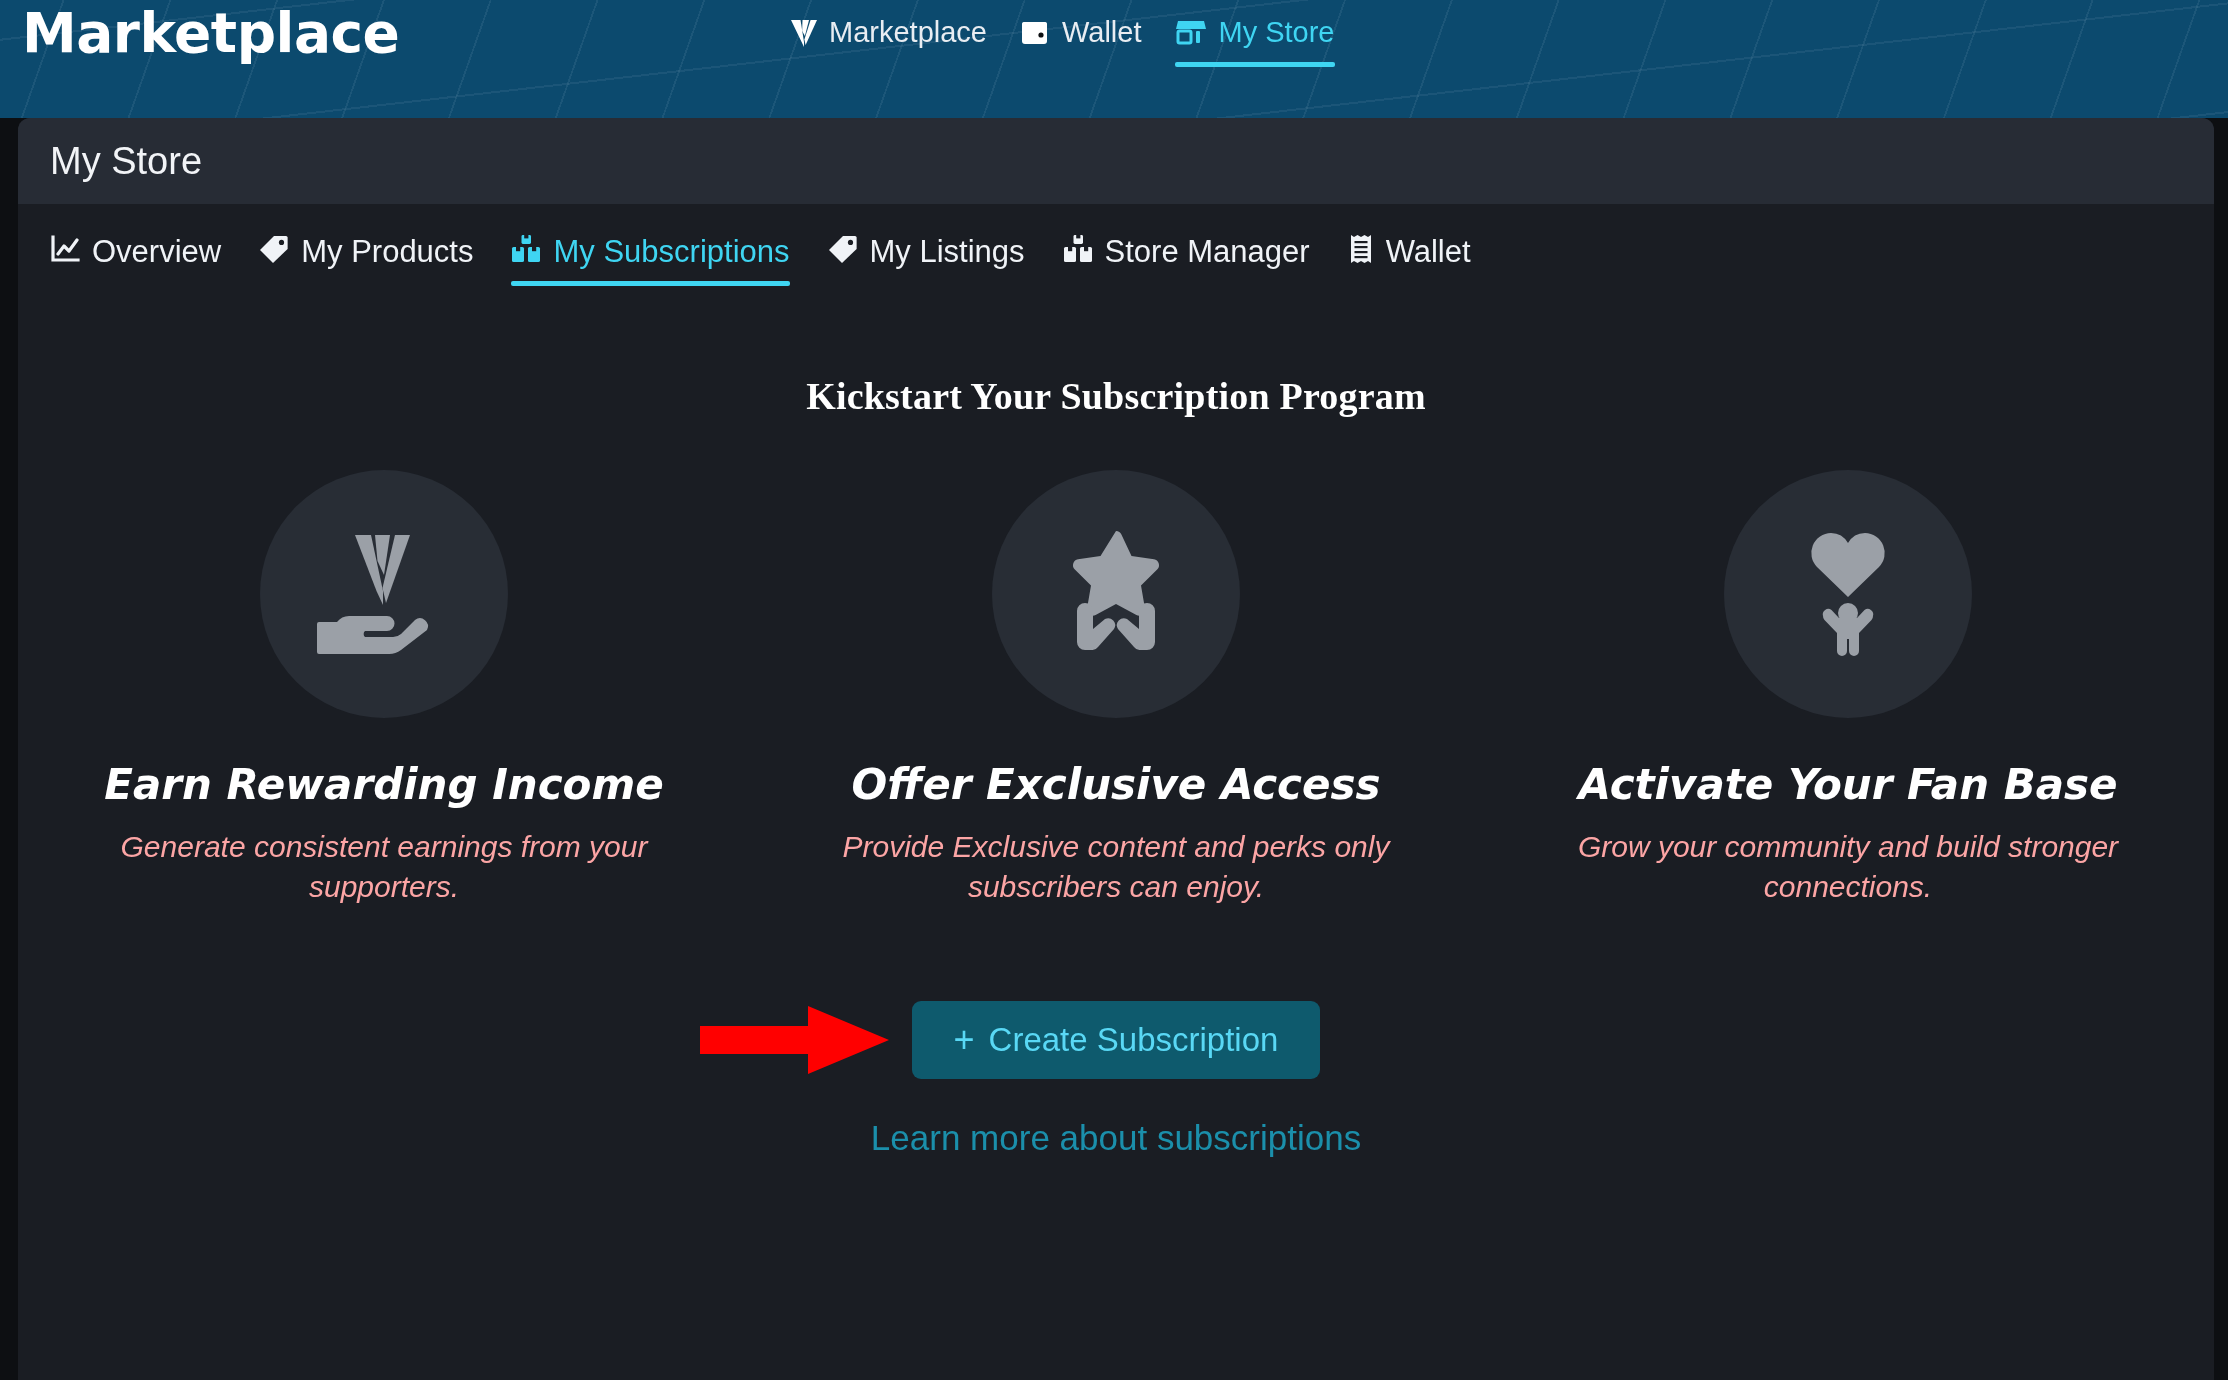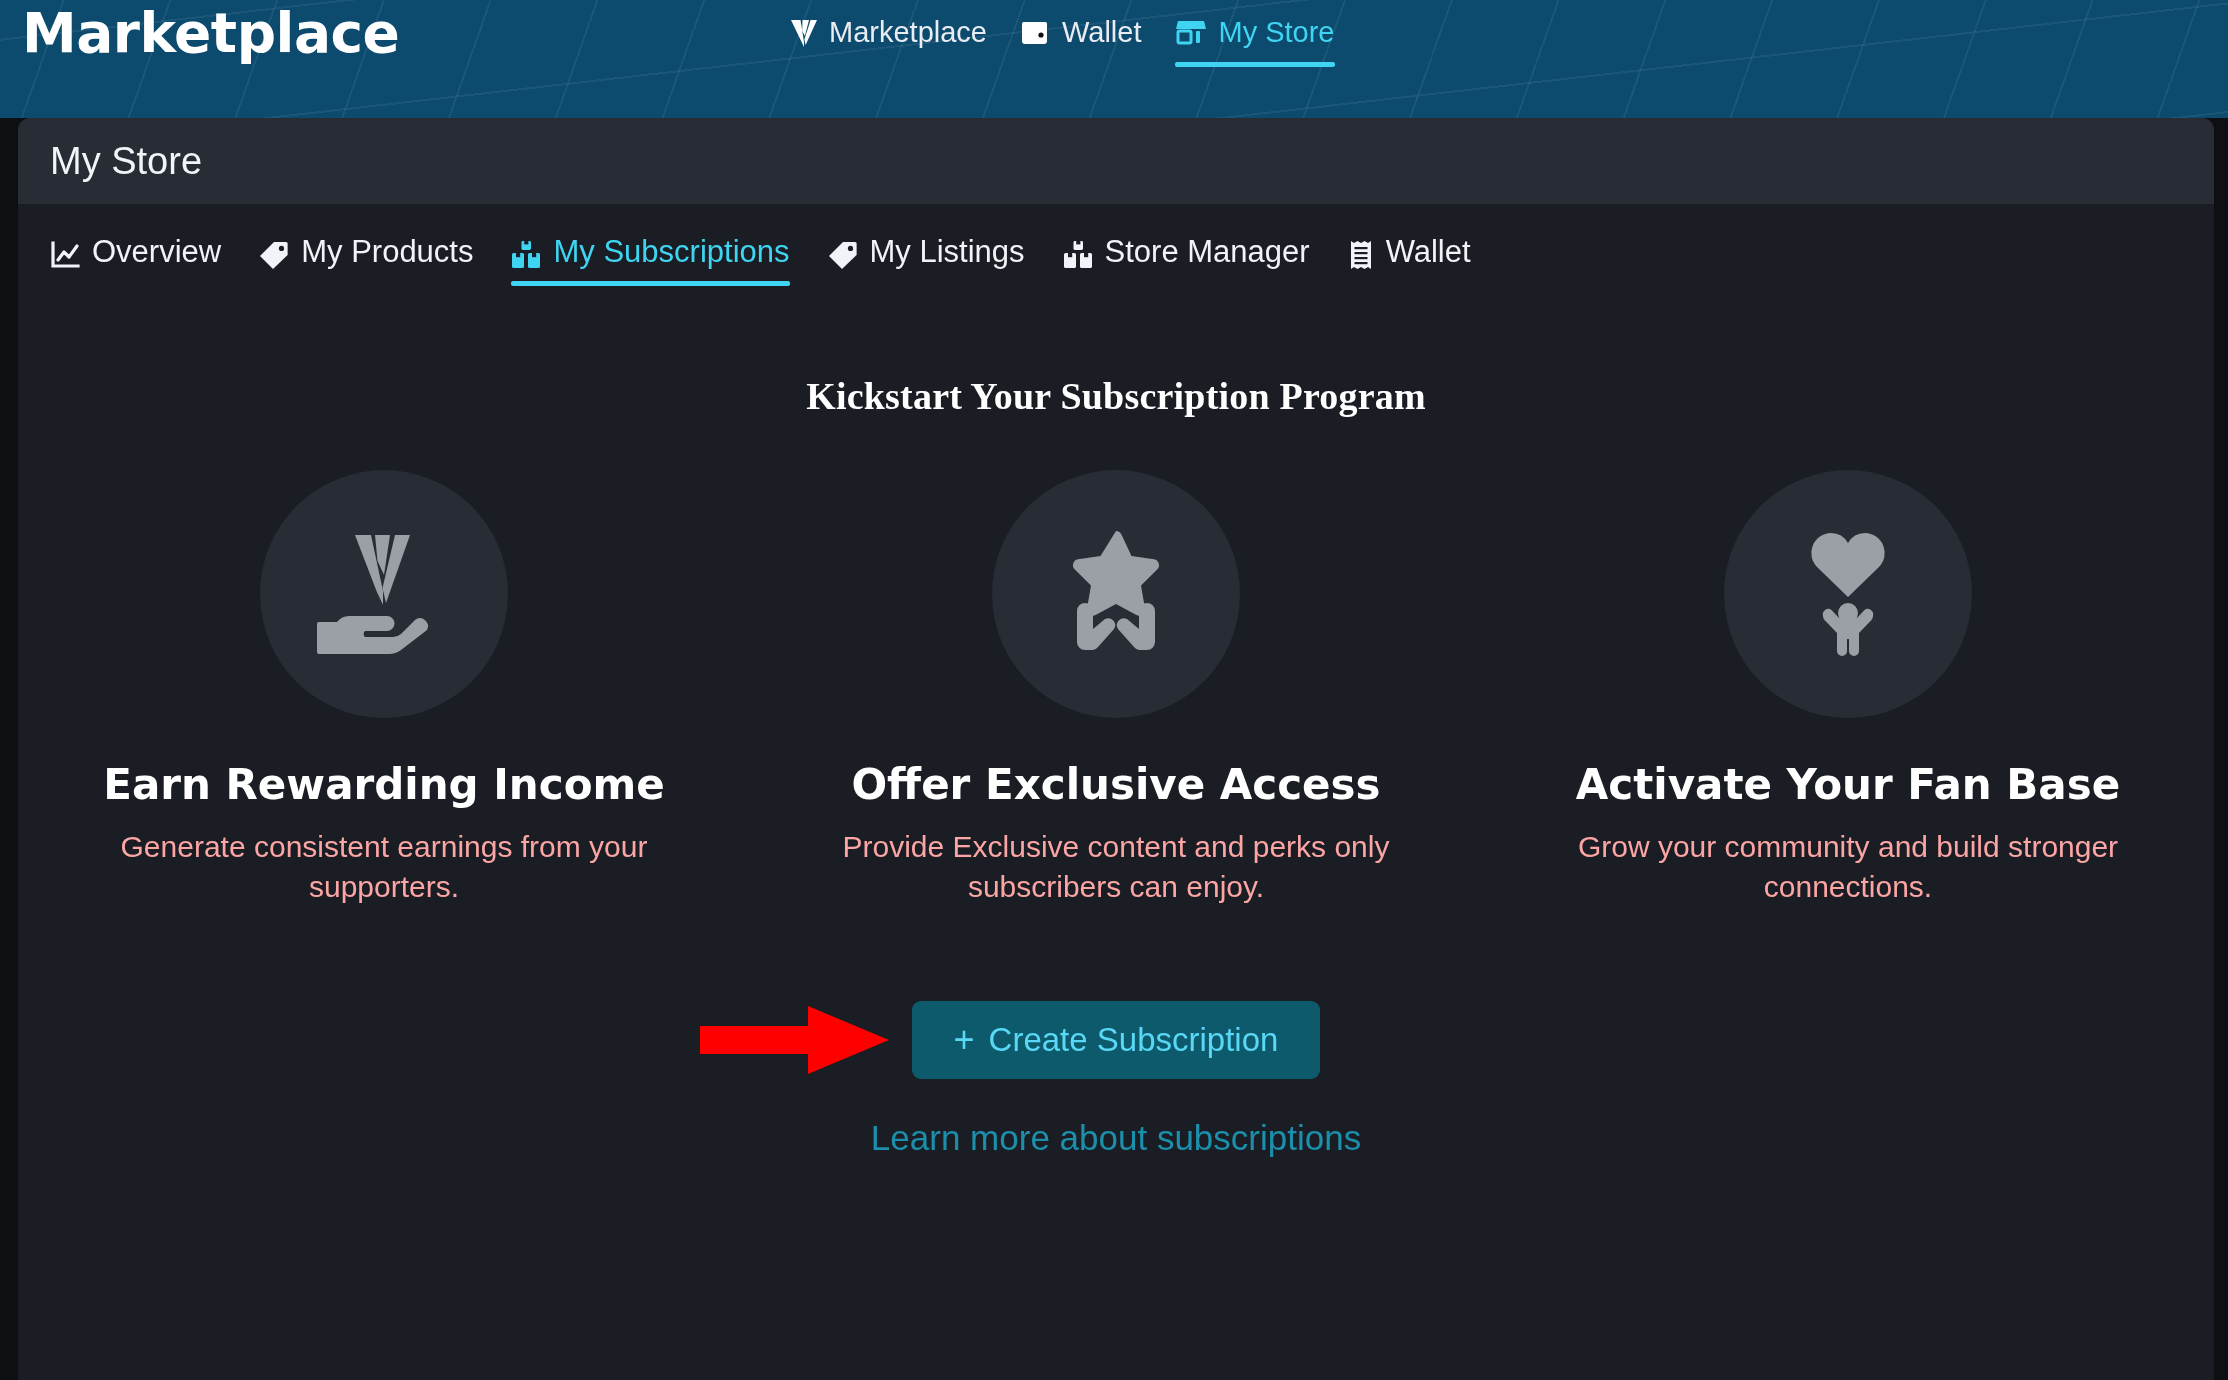--- a/index.html
+++ b/index.html
@@ -113,21 +113,21 @@
 
   
   .tabs {
     display: flex;
     align-items: flex-start;
     gap: 38px;
     padding: 30px 0 0 32px;
   }
   .tab {
     display: flex;
-    align-items: flex-end;
+    align-items: flex-start;
     gap: 12px;
     color: #f0f3f7;
     font-size: 31px;
     padding-bottom: 16px;
     position: relative;
     cursor: pointer;
     white-space: nowrap;
     font-family: "Liberation Sans", sans-serif;
   }
   .tab.active { color: #3fd5f2; }
@@ -151,20 +151,21 @@
     margin: 0;
     letter-spacing: 0.2px;
     font-family: Liberation Serif, serif;
   }
   .features {
     display: flex;
     justify-content: center;
     align-items: center;
     gap: 0;
     margin-top: 52px;
+    font-style: italic;
   }
   .feature {
     width: 743px;
     text-align: center;
     box-sizing: border-box;
     padding: 0 46px;
   }
   .feature-circle {
     width: 248px;
     height: 248px;

